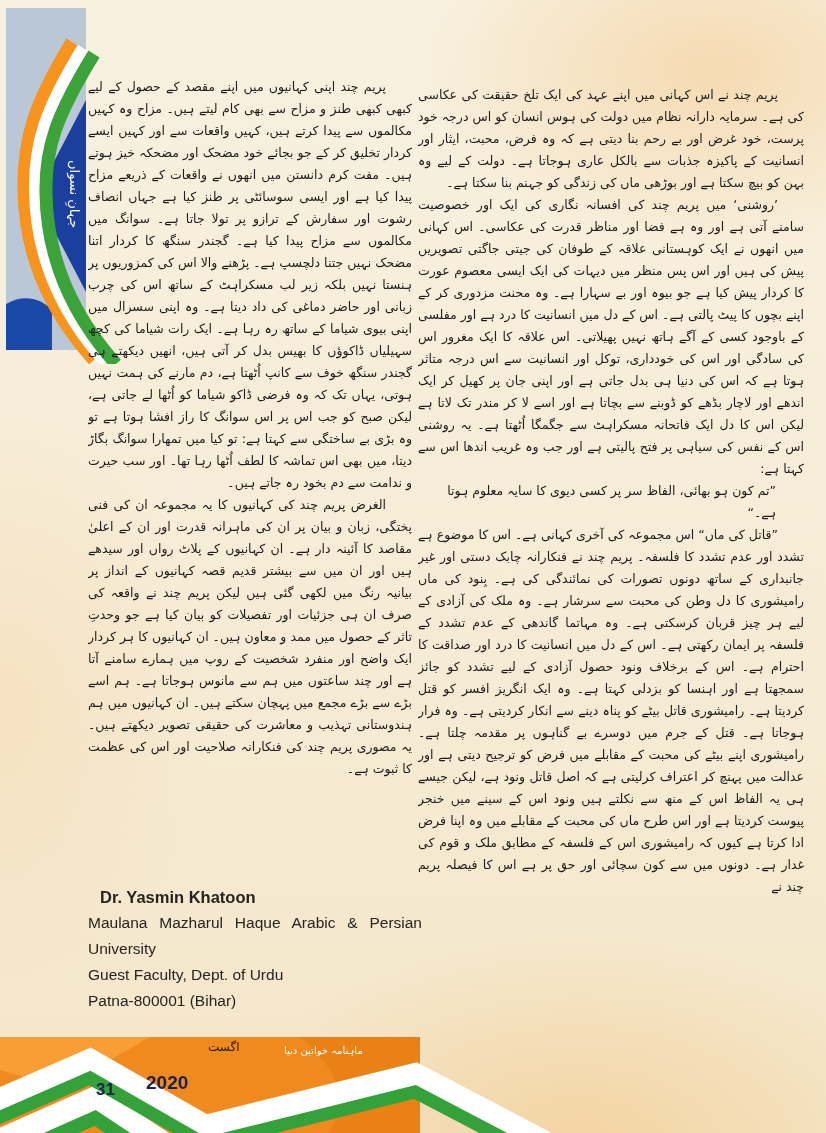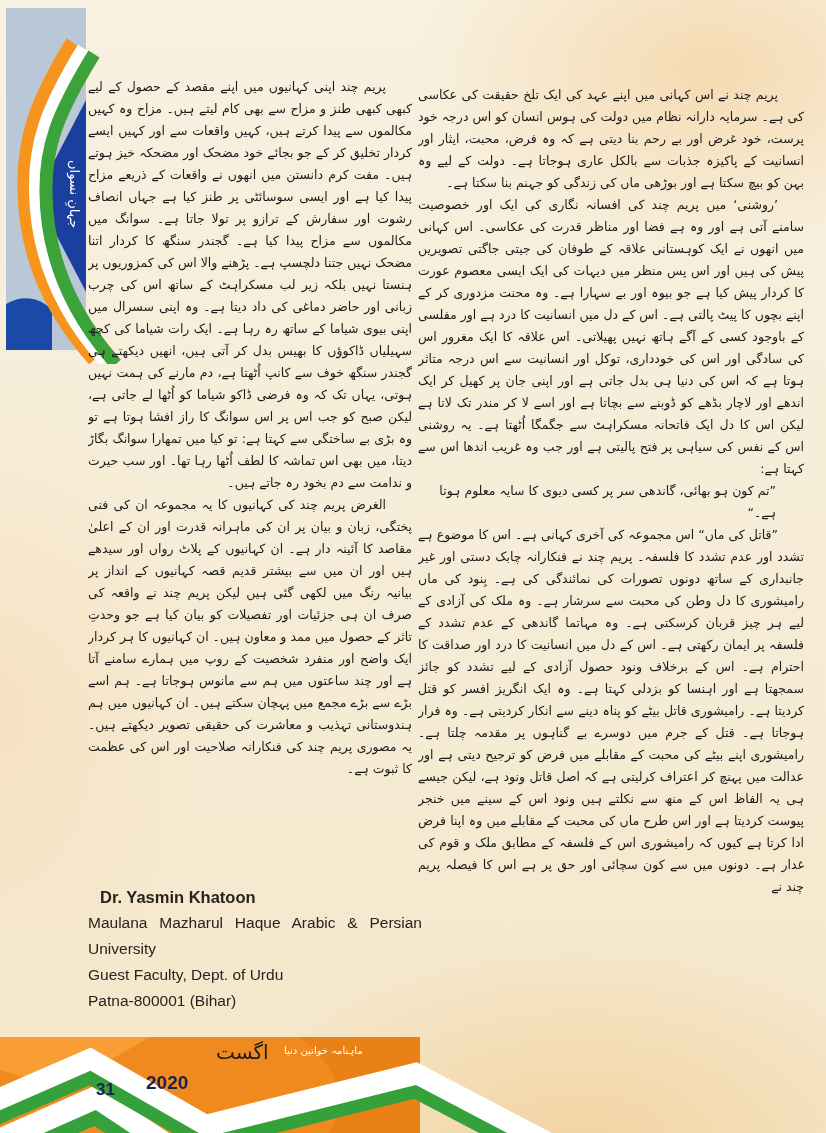--- a/index.html
+++ b/index.html
@@ -33,21 +33,21 @@
     position:absolute;left:88px;top:884px;width:334px;
     font-family:"Liberation Sans",sans-serif;color:#27241f;
     font-size:15.5px;line-height:26px;text-align:justify;
   }
   .author .name{font-weight:bold;font-size:16.5px;margin-left:12px;}
   
   .footer-svg{position:absolute;left:0;top:1030px;}
   .footer-text{position:absolute;font-family:"Liberation Sans",sans-serif;}
   .f-pagenum{left:96px;top:1044px;font-weight:bold;font-size:17px;color:#19224e;margin-top:36px;}
   .f-year{left:146px;top:1072px;font-weight:bold;font-size:19px;color:#19224e;}
-  .f-month{left:216px;top:1040px;font-size:20px;color:#1c1c1c;direction:rtl;font-family:"DejaVu Sans",sans-serif;}
+  .f-month{left:208px;top:1040px;font-size:12px;color:#1c1c1c;direction:rtl;font-family:"DejaVu Sans",sans-serif;}
   .f-mag{left:284px;top:1045px;font-size:10px;color:#ffffff;direction:rtl;font-family:"DejaVu Sans",sans-serif;}
 </style>
 </head>
 <body>
 
 <div class="page">
 
   <div class="sidebar">
     <svg width="120" height="356" viewBox="0 0 120 356">
       <rect x="0" y="0" width="80" height="342" fill="#BAC7D7"></rect>
@@ -68,21 +68,21 @@
   <div class="author">
     <div class="name">Dr. Yasmin Khatoon</div>
     <div>Maulana Mazharul Haque Arabic &amp; Persian University</div>
     <div>Guest Faculty, Dept. of Urdu</div>
     <div>Patna-800001 (Bihar)</div>
   </div>
 
   <div class="urdu col-right">
     <p class="indent">پریم چند نے اس کہانی میں اپنے عہد کی ایک تلخ حقیقت کی عکاسی کی ہے۔ سرمایہ دارانہ نظام میں دولت کی ہوس انسان کو اس درجہ خود پرست، خود غرض اور بے رحم بنا دیتی ہے کہ وہ فرض، محبت، ایثار اور انسانیت کے پاکیزہ جذبات سے بالکل عاری ہوجاتا ہے۔ دولت کے لیے وہ بہن کو بیچ سکتا ہے اور بوڑھی ماں کی زندگی کو جہنم بنا سکتا ہے۔</p>
     <p class="indent">’روشنی‘ میں پریم چند کی افسانہ نگاری کی ایک اور خصوصیت سامنے آتی ہے اور وہ ہے فضا اور مناظر قدرت کی عکاسی۔ اس کہانی میں انھوں نے ایک کوہستانی علاقہ کے طوفان کی جیتی جاگتی تصویریں پیش کی ہیں اور اس پس منظر میں دیہات کی ایک ایسی معصوم عورت کا کردار پیش کیا ہے جو بیوہ اور بے سہارا ہے۔ وہ محنت مزدوری کر کے اپنے بچوں کا پیٹ پالتی ہے۔ اس کے دل میں انسانیت کا درد ہے اور مفلسی کے باوجود کسی کے آگے ہاتھ نہیں پھیلاتی۔ اس علاقہ کا ایک مغرور اس کی سادگی اور اس کی خودداری، توکل اور انسانیت سے اس درجہ متاثر ہوتا ہے کہ اس کی دنیا ہی بدل جاتی ہے اور اپنی جان پر کھیل کر ایک اندھے اور لاچار بڈھے کو ڈوبنے سے بچاتا ہے اور اسے لا کر مندر تک لاتا ہے لیکن اس کا دل ایک فاتحانہ مسکراہٹ سے جگمگا اُٹھتا ہے۔ یہ روشنی اس کے نفس کی سیاہی پر فتح پالیتی ہے اور جب وہ غریب اندھا اس سے کہتا ہے:</p>
-    <p class="quote">”تم کون ہو بھائی، گاندھی سر پر کسی دیوی کا سایہ معلوم ہوتا ہے۔“</p>
+    <p class="quote">”تم کون ہو بھائی، الفاظ سر پر کسی دیوی کا سایہ معلوم ہوتا ہے۔“</p>
     <p class="indent">”قاتل کی ماں“ اس مجموعہ کی آخری کہانی ہے۔ اس کا موضوع ہے تشدد اور عدم تشدد کا فلسفہ۔ پریم چند نے فنکارانہ چابک دستی اور غیر جانبداری کے ساتھ دونوں تصورات کی نمائندگی کی ہے۔ بِنود کی ماں رامیشوری کا دل وطن کی محبت سے سرشار ہے۔ وہ ملک کی آزادی کے لیے ہر چیز قربان کرسکتی ہے۔ وہ مہاتما گاندھی کے عدم تشدد کے فلسفہ پر ایمان رکھتی ہے۔ اس کے دل میں انسانیت کا درد اور صداقت کا احترام ہے۔ اس کے برخلاف ونود حصول آزادی کے لیے تشدد کو جائز سمجھتا ہے اور اہنسا کو بزدلی کہتا ہے۔ وہ ایک انگریز افسر کو قتل کردیتا ہے۔ رامیشوری قاتل بیٹے کو پناہ دینے سے انکار کردیتی ہے۔ وہ فرار ہوجاتا ہے۔ قتل کے جرم میں دوسرے بے گناہوں پر مقدمہ چلتا ہے۔ رامیشوری اپنے بیٹے کی محبت کے مقابلے میں فرض کو ترجیح دیتی ہے اور عدالت میں پہنچ کر اعتراف کرلیتی ہے کہ اصل قاتل ونود ہے، لیکن جیسے ہی یہ الفاظ اس کے منھ سے نکلتے ہیں ونود اس کے سینے میں خنجر پیوست کردیتا ہے اور اس طرح ماں کی محبت کے مقابلے میں وہ اپنا فرض ادا کرتا ہے کیوں کہ رامیشوری اس کے فلسفہ کے مطابق ملک و قوم کی غدار ہے۔ دونوں میں سے کون سچائی اور حق پر ہے اس کا فیصلہ پریم چند نے</p>
   </div>
 
   <svg class="footer-svg" width="580" height="103" viewBox="0 0 580 103">
     <rect x="0" y="7" width="420" height="96" fill="#F18A1E"></rect>
     <path d="M0,7 L150,7 L62,58 L0,40 Z" fill="#F9A43C" opacity="0.75"></path>
     <path d="M300,7 q60,50 28,96 L420,103 L420,7 Z" fill="#E67E0F" opacity="0.7"></path>
     <path d="M-25,125 L95,72 L240,168" stroke="#FFFFFF" stroke-width="30" fill="none"></path>
     <path d="M-25,141 L95,88 L240,184" stroke="#35A13A" stroke-width="14" fill="none"></path>
     <path d="M-20,80 L90,32 L205,98 L415,46 L560,122" stroke="#FFFFFF" stroke-width="26" fill="none"></path>

